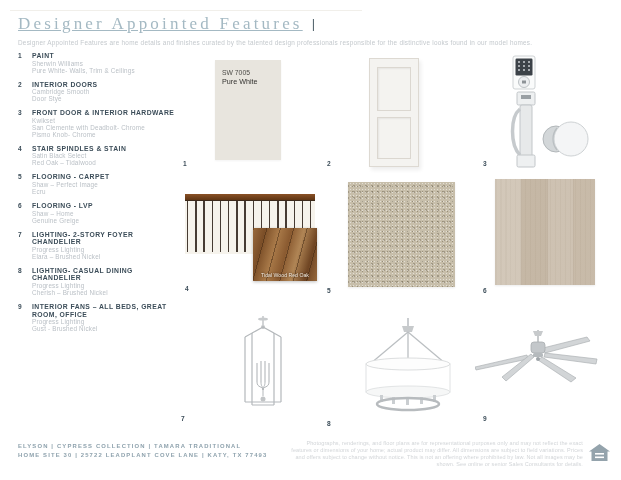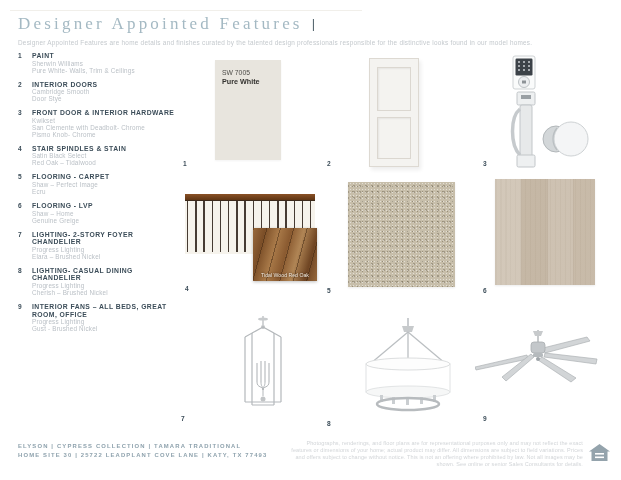--- a/index.html
+++ b/index.html
@@ -5,42 +5,42 @@
   html,body{margin:0;padding:0;background:#fff;}
   .page{position:relative;width:621px;height:480px;background:#ffffff;overflow:hidden;
         font-family:"Liberation Sans",sans-serif;-webkit-font-smoothing:antialiased;}
   .abs{position:absolute;}
 
   
   .top-rule{left:10px;top:10px;width:352px;height:1px;background:#f1efea;}
   .hdr{left:18px;top:14px;width:560px;}
   .hdr-line{display:flex;align-items:baseline;gap:9px;}
   .hdr-title{font-family:"Liberation Serif",serif;font-size:17px;letter-spacing:3.2px;
-             color:#a4b9c3;font-weight:400;white-space:nowrap;}
+             color:#a4b9c3;font-weight:400;white-space:nowrap;text-decoration:underline;}
   .hdr-div{color:#56666f;font-size:13px;font-weight:300;position:relative;top:-1px;}
   .hdr-section{font-size:10.5px;font-weight:700;letter-spacing:3px;color:#39464f;white-space:nowrap;}
   .hdr-desc{margin-top:5px;font-size:6.4px;letter-spacing:.25px;color:#c4c9cd;}
 
   
   .list{left:18px;top:52px;width:158px;}
   .sel-item{display:flex;margin-bottom:7px;}
   .sel-num{width:14px;flex:0 0 14px;font-size:6.6px;font-weight:700;color:#3c4d59;line-height:7.5px;}
   .sel-body{flex:1;}
   .sel-head{font-size:6.8px;font-weight:700;letter-spacing:.45px;color:#3c4d59;line-height:7.6px;}
   .sel-det{font-size:6.3px;color:#b9bfc5;line-height:7px;letter-spacing:.2px;}
   .sel-det:first-of-type{margin-top:1.5px;}
 
   
   .fig-num{font-size:6.6px;font-weight:700;color:#3c4d59;}
 
   
   .paint-chip{left:215px;top:60px;width:66px;height:100px;background:#e8e5de;
               box-shadow:0 1px 2px rgba(0,0,0,.05);padding:8px 0 0 7px;box-sizing:border-box;}
   .paint-code{font-size:6.8px;color:#4c4b47;line-height:9px;}
-  .paint-name{font-size:7.2px;font-weight:700;color:#32312e;line-height:9px;}
+  .paint-name{font-size:7.2px;font-weight:400;color:#32312e;line-height:9px;}
 
   
   .door{left:369px;top:58px;width:48px;height:107px;background:#f4f3f0;
         border:1px solid #ddd9d2;box-shadow:2px 3px 4px rgba(0,0,0,.07);}
   .door-panel{position:absolute;left:7px;right:7px;border:1px solid #dbd7d0;
               box-shadow:inset 1px 1px 2px rgba(0,0,0,.06);}
   .door-panel.top{top:8px;height:42px;}
   .door-panel.bottom{top:58px;height:40px;}
 
   

